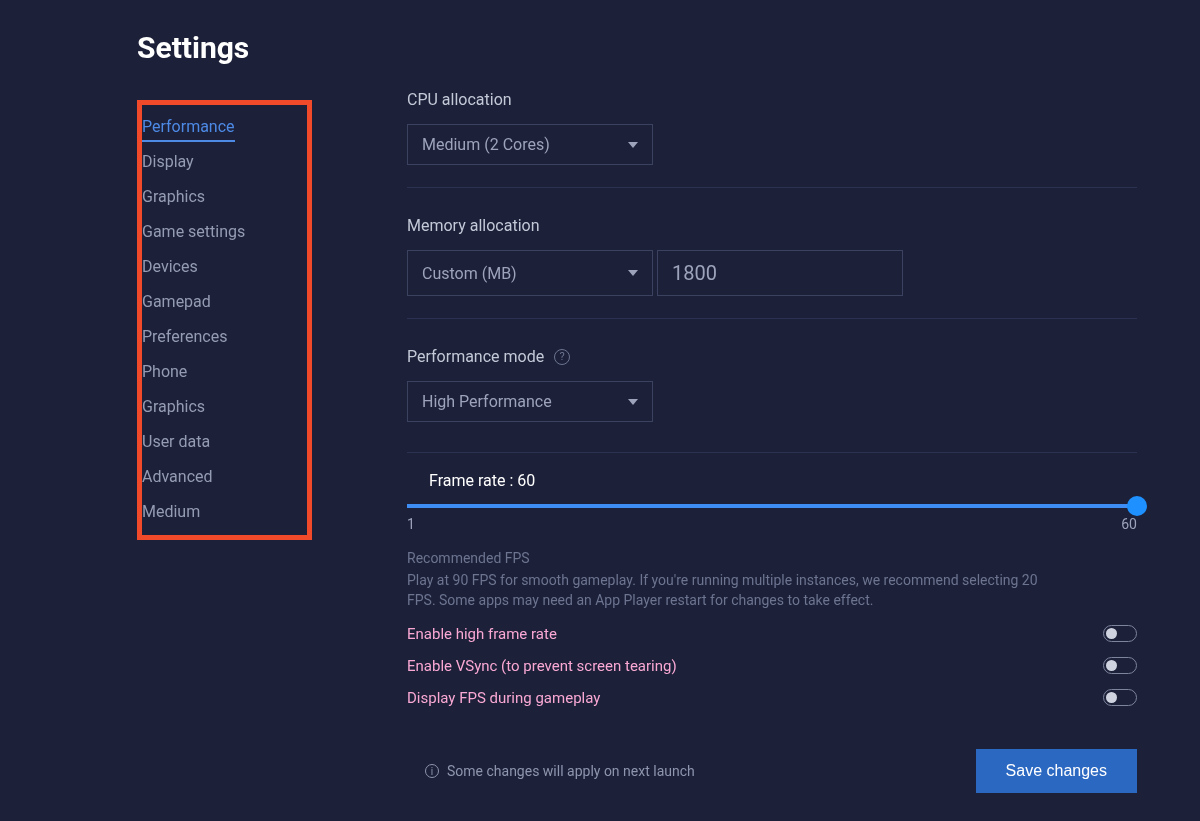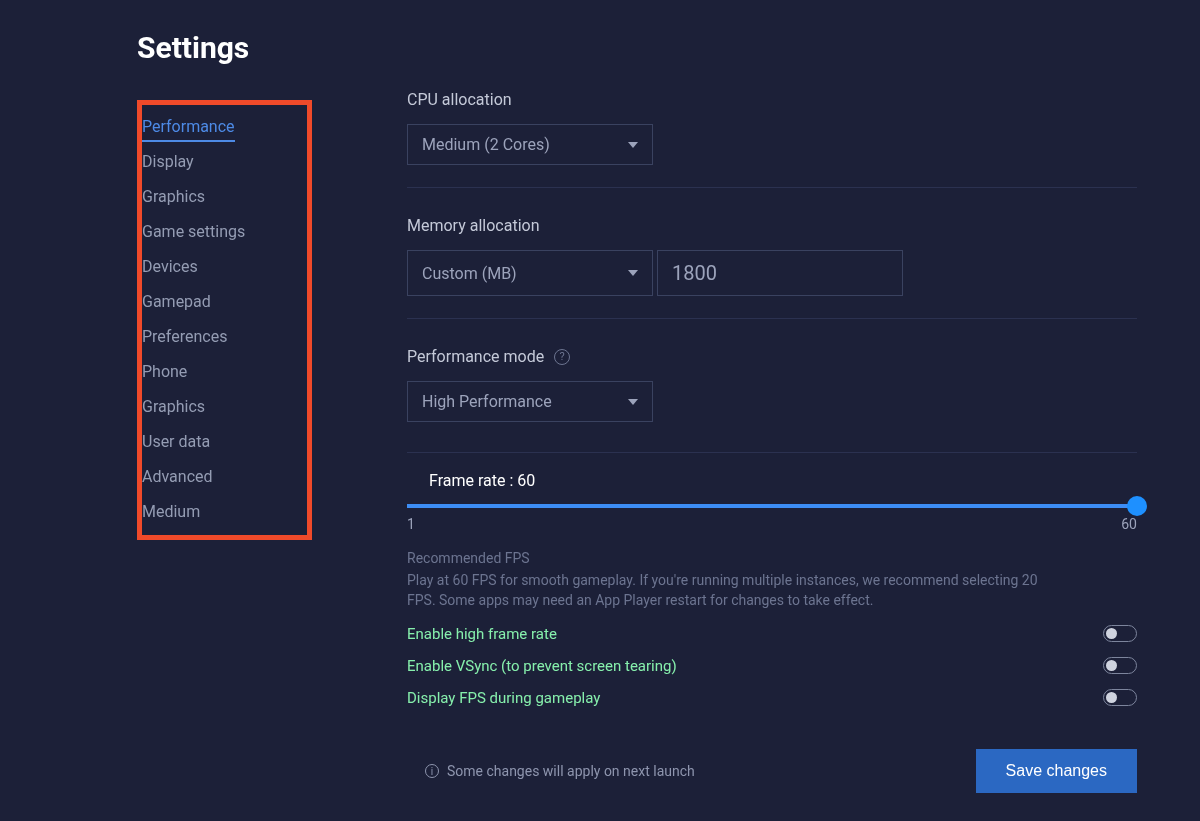--- a/index.html
+++ b/index.html
@@ -160,21 +160,21 @@
     line-height: 1.45;
     max-width: 640px;
   }
   .toggle-row {
     display: flex;
     justify-content: space-between;
     align-items: center;
     margin-top: 14px;
   }
   .toggle-label {
-    color: #86efac;
+    color: #f9a8d4;
     font-size: 15px;
     text-align: center;
   }
   .toggle {
     width: 34px;
     height: 17px;
     border: 1.5px solid #7d859d;
     border-radius: 10px;
     position: relative;
     cursor: pointer;
@@ -284,21 +284,21 @@
       <div class="fps-label">Frame rate : 60</div>
       <div class="slider-track">
         <div class="slider-fill"></div>
         <div class="slider-thumb"></div>
       </div>
       <div class="slider-minmax">
         <span>1</span>
         <span>60</span>
       </div>
       <div class="fps-rec-label">Recommended FPS</div>
-      <div class="fps-rec-text">Play at 60 FPS for smooth gameplay. If you're running multiple instances, we recommend selecting 20 FPS. Some apps may need an App Player restart for changes to take effect.</div>
+      <div class="fps-rec-text">Play at 90 FPS for smooth gameplay. If you're running multiple instances, we recommend selecting 20 FPS. Some apps may need an App Player restart for changes to take effect.</div>
 
       <div class="toggle-row">
         <span class="toggle-label">Enable high frame rate</span>
         <div class="toggle">
             <div class="knob"></div>
           </div>
       </div>
       <div class="toggle-row">
         <span class="toggle-label">Enable VSync (to prevent screen tearing)</span>
         <div class="toggle">

